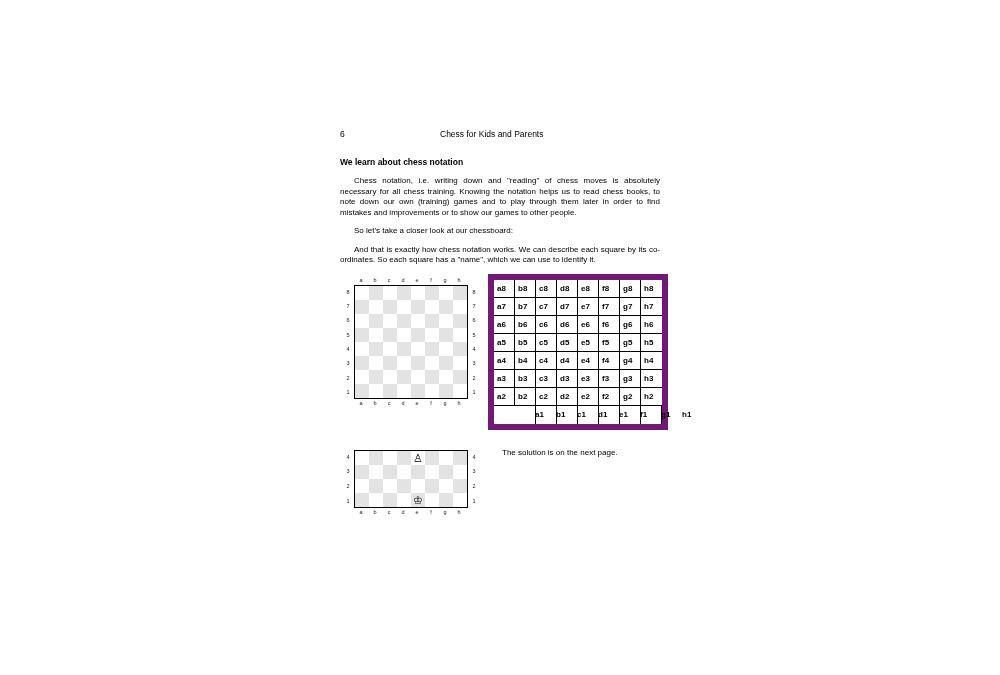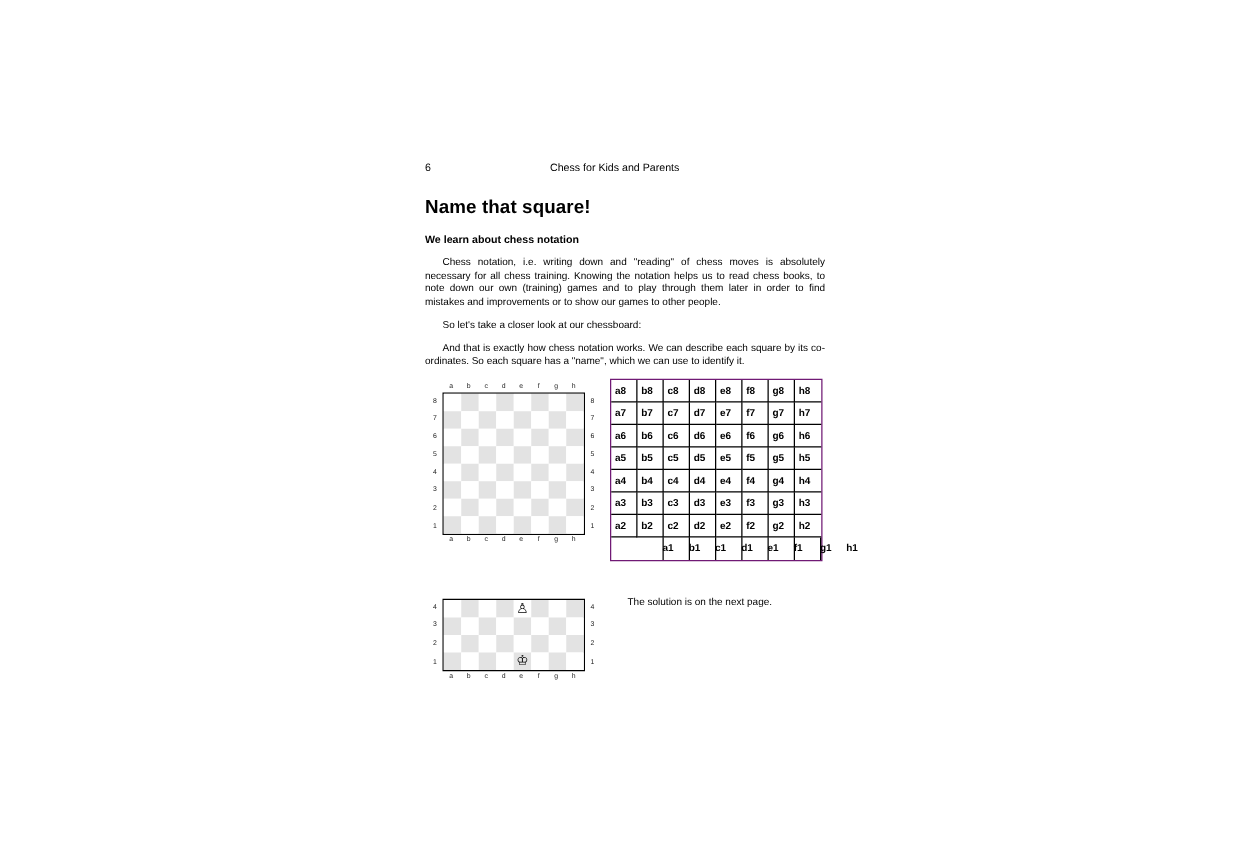--- a/index.html
+++ b/index.html
@@ -113,21 +113,21 @@
     line-height: 14px;
     text-align: center;
   }
   .coord-col.small4 span { height: 14px; line-height: 14px; }
 
   
   .name-grid {
     position: absolute;
     left: 148px;
     top: 0px;
-    border: 1px solid #701a75;
+    border: 6px solid #701a75;
     display: grid;
     grid-template-columns: repeat(8, 21px);
     grid-auto-rows: 18px;
     text-align: right;
   }
   .name-cell {
     border-right: 1px solid #000;
     border-bottom: 1px solid #000;
     font-size: 8px;
     font-weight: bold;
@@ -163,21 +163,20 @@
 </head>
 <body>
 
 <div class="page">
 
   <div class="page-header">
     <div class="page-number">6</div>
     <div class="book-title">Chess for Kids and Parents</div>
   </div>
 
-  <h1 class="title">Name that square!</h1>
   <h2 class="subtitle">We learn about chess notation</h2>
 
   <p class="body">Chess notation, i.e. writing down and "reading" of chess moves is absolutely necessary for all chess training. Knowing the notation helps us to read chess books, to note down our own (training) games and to play through them later in order to find mistakes and improvements or to show our games to other people.</p>
   <p class="body">So let's take a closer look at our chessboard:</p>
   <p class="body">And that is exactly how chess notation works. We can describe each square by its co-ordinates. So each square has a "name", which we can use to identify it.</p>
 
   <div class="figure-row">
 
     <div class="board-wrap">
       <div class="coord-row">

